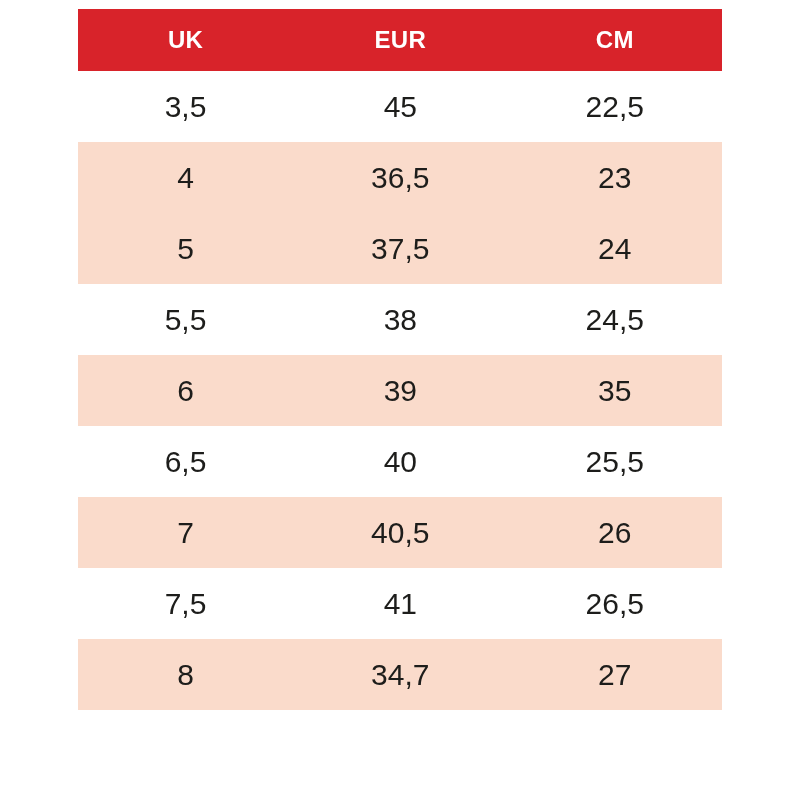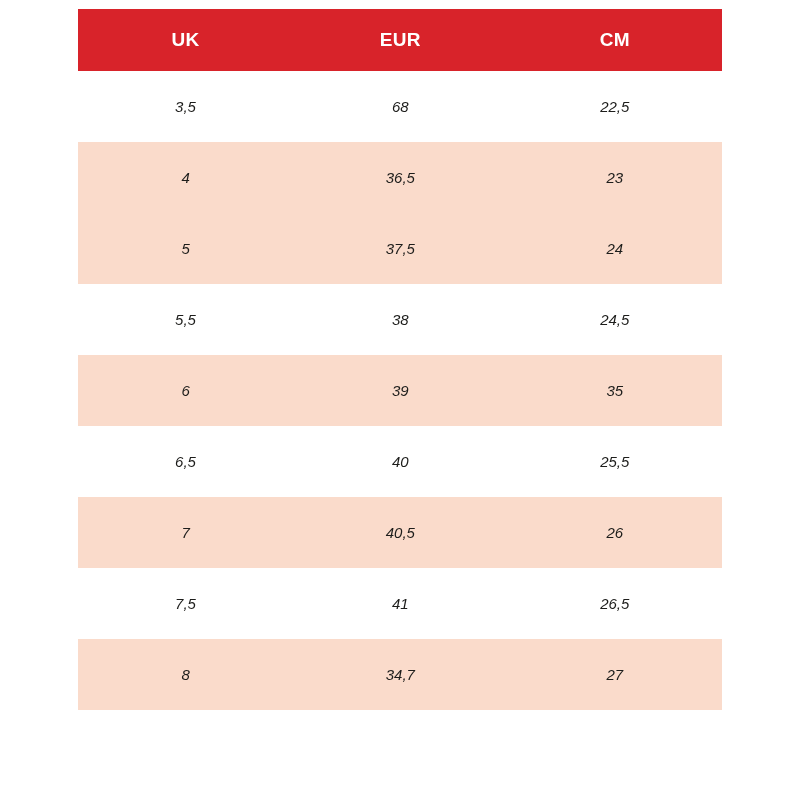--- a/index.html
+++ b/index.html
@@ -28,38 +28,37 @@
     border-collapse: collapse;
     table-layout: fixed;
   }
   .size-table col.c-uk { width: 33.4%; }
   .size-table col.c-eur { width: 33.3%; }
   .size-table col.c-cm { width: 33.3%; }
 
   .size-table thead th {
     background: #d8232a;
     color: #ffffff;
-    font-size: 19px;
+    font-size: 24px;
     font-weight: bold;
     letter-spacing: 0.3px;
     height: 62px;
     vertical-align: middle;
     padding: 0;
     border: none;
   }
   .size-table tbody td {
     height: 71px;
     text-align: center;
     vertical-align: middle;
-    font-size: 15px;
+    font-size: 30px;
     color: #1d1d1b;
     padding: 0;
     border: none;
     background: #ffffff;
-    font-style: italic;
   }
   .size-table tbody tr.alt td {
     background: #fadbcb;
   }
 </style>
 </head>
 <body>
 
 <div class="page">
   <table class="size-table">
@@ -71,21 +70,21 @@
     <thead>
       <tr>
         <th>UK</th>
         <th>EUR</th>
         <th>CM</th>
       </tr>
     </thead>
     <tbody>
       <tr>
         <td>3,5</td>
-        <td>68</td>
+        <td>45</td>
         <td>22,5</td>
       </tr>
       <tr class="alt">
         <td>4</td>
         <td>36,5</td>
         <td>23</td>
       </tr>
       <tr class="alt">
         <td>5</td>
         <td>37,5</td>

